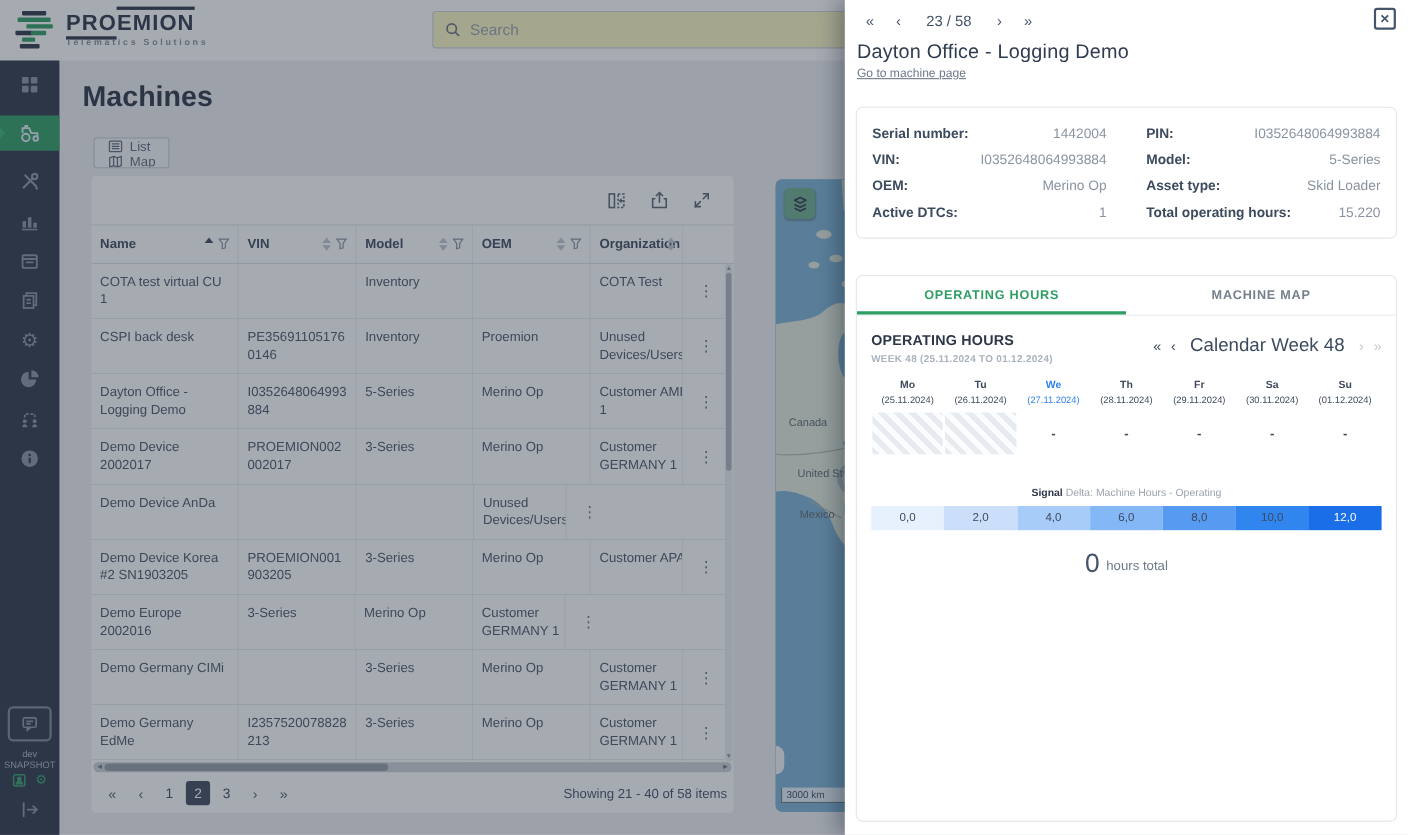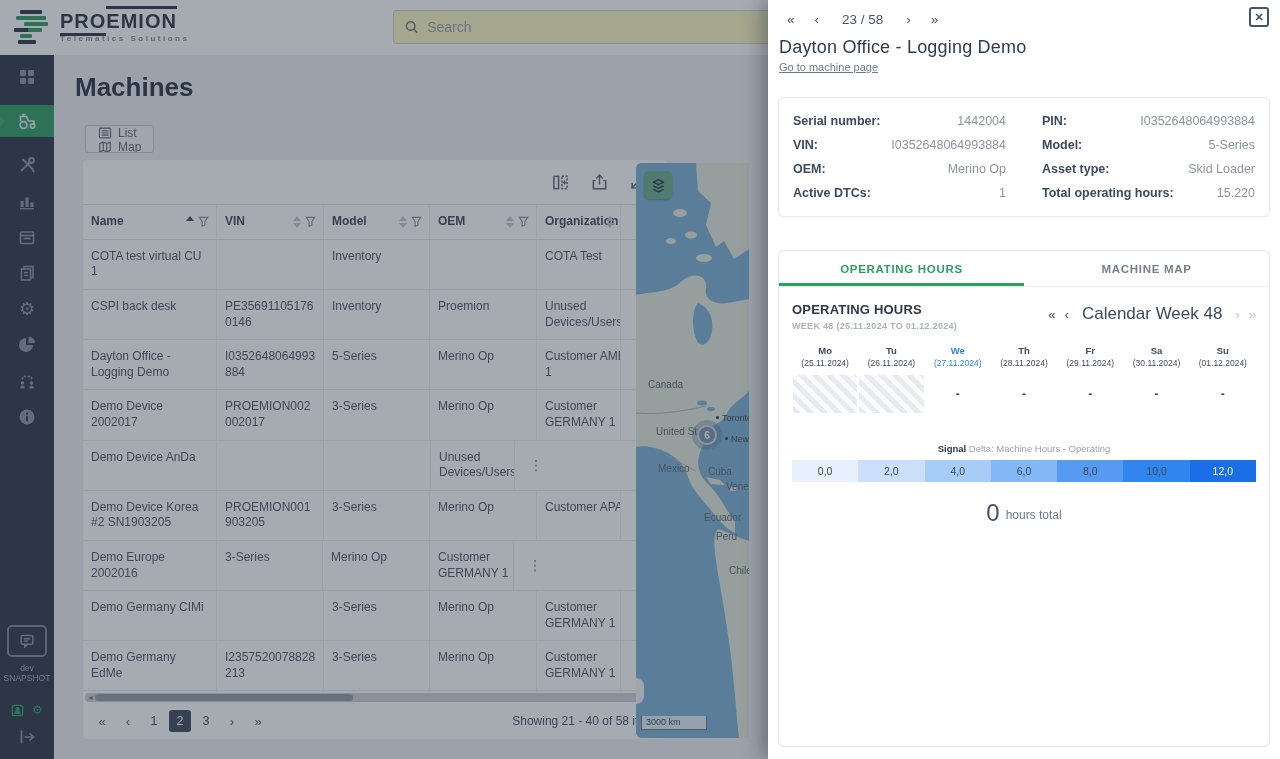--- a/index.html
+++ b/index.html
@@ -30,21 +30,21 @@
 
   
   .sidebar { position:absolute; left:0; top:55px; width:54px; height:704px; background:#2d3748; z-index:3; }
   .nav-item { width:54px; height:36px; display:flex; align-items:center; justify-content:center; position:relative; cursor:pointer; }
   .nav-item svg { display:block; }
   .nav-item .uni { font-size:18px; color:#8a95a7; line-height:1; }
   .nav-item.active { background:#2f9e63; height:32px; }
   .nav-item.active::before { content:""; position:absolute; left:0; top:50%; margin-top:-5px; border-left:5px solid #2f9e63; border-top:5px solid transparent; border-bottom:5px solid transparent; filter:brightness(1.15); }
   .side-bottom { position:absolute; left:0; bottom:8px; width:54px; text-align:center; }
   .chat-btn { margin:0 auto 6px; width:40px; height:32px; border:2px solid #7e8898; border-radius:5px; display:flex; align-items:center; justify-content:center; cursor:pointer; }
-  .dev-label { font-size:8.5px; color:#aab3bf; line-height:1.25; margin-bottom:20px; }
+  .dev-label { font-size:8.5px; color:#aab3bf; line-height:1.25; margin-bottom:2px; }
   .mini-icons { display:flex; justify-content:center; gap:8px; margin-bottom:10px; }
   .logout { color:#8a95a7; }
 
   
   .page-title { position:absolute; left:75px; top:72px; font-size:26px; font-weight:700; color:#2b3648; z-index:2; }
   .toggle-group { position:absolute; left:85px; top:125px; height:28px; display:flex; border:1px solid #c6ccd3; border-radius:3px; background:#f6f8fa; z-index:2; overflow:hidden;flex-direction:column; }
   .toggle-opt { display:flex; align-items:center; gap:6px; padding:0 12px; font-size:12px; color:#5f6a78; cursor:pointer; }
   .toggle-opt.active { background:#d946ef; color:#fff; }
 
   
@@ -73,21 +73,21 @@
   .hscroll { height:9px; margin:1px 2px; background:#cdd2d8; border-radius:4px; position:relative; }
   .hscroll .thumb { position:absolute; left:10px; top:1px; height:7px; width:258px; background:#959da8; border-radius:4px; }
   .hscroll .a { position:absolute; top:0; font-size:7px; color:#6d7682; line-height:9px; }
   .card-pager { height:36px; display:flex; align-items:center; gap:4px; padding:0 8px; position:relative; }
   .pg-arrow { width:22px; height:22px; display:flex; align-items:center; justify-content:center; font-size:13px; color:#5a6570; cursor:pointer; }
   .pg-num { min-width:22px; height:22px; display:flex; align-items:center; justify-content:center; font-size:12.5px; color:#3f4b5d; border-radius:3px; cursor:pointer; }
   .pg-num.active { background:#3f4b5d; color:#fff; }
   .pg-summary { position:absolute; right:6px; font-size:12px; color:#44546a; }
 
   
-  .map-panel { position:absolute; left:636px; top:163px; width:113px; bottom:21px; background:#7db4d6; border-radius:6px 0 0 6px; overflow:hidden; z-index:1; }
+  .map-panel { position:absolute; left:705px; top:163px; width:113px; bottom:21px; background:#7db4d6; border-radius:6px 0 0 6px; overflow:hidden; z-index:1; }
   .map-panel svg.terrain { position:absolute; left:0; top:0; }
   .map-label { position:absolute; font-size:10px; color:#5d6a72; white-space:nowrap; }
   .map-city { position:absolute; font-size:9px; color:#3f4c58; white-space:nowrap; }
   .map-city::before { content:""; position:absolute; left:-6px; top:3px; width:3px; height:3px; background:#2f3c48; border-radius:50%; }
   .layers-btn { position:absolute; left:8px; top:8px; width:28px; height:28px; background:#6fae8d; border-radius:5px; display:flex; align-items:center; justify-content:center; cursor:pointer; box-shadow:0 1px 2px rgba(0,0,0,.25); }
   .cluster { position:absolute; left:56px; top:257px; width:30px; height:30px; border-radius:50%; background:rgba(86,118,147,.35); display:flex; align-items:center; justify-content:center; cursor:pointer; }
   .cluster .in { width:20px; height:20px; border-radius:50%; background:#7a96ac; border:2px solid rgba(255,255,255,.65); color:#fff; font-size:10px; font-weight:700; display:flex; align-items:center; justify-content:center; }
   .map-scale { position:absolute; left:5px; bottom:8px; width:66px; height:14px; background:rgba(255,255,255,.78); border:1px solid #6e7a85; border-top:none; font-size:9px; color:#3d4a5a; padding-left:4px; line-height:13px; }
   .collapse-tab { position:absolute; left:0; top:515px; width:8px; height:26px; background:#f4f6f8; border-radius:0 8px 8px 0; cursor:pointer; }
 

